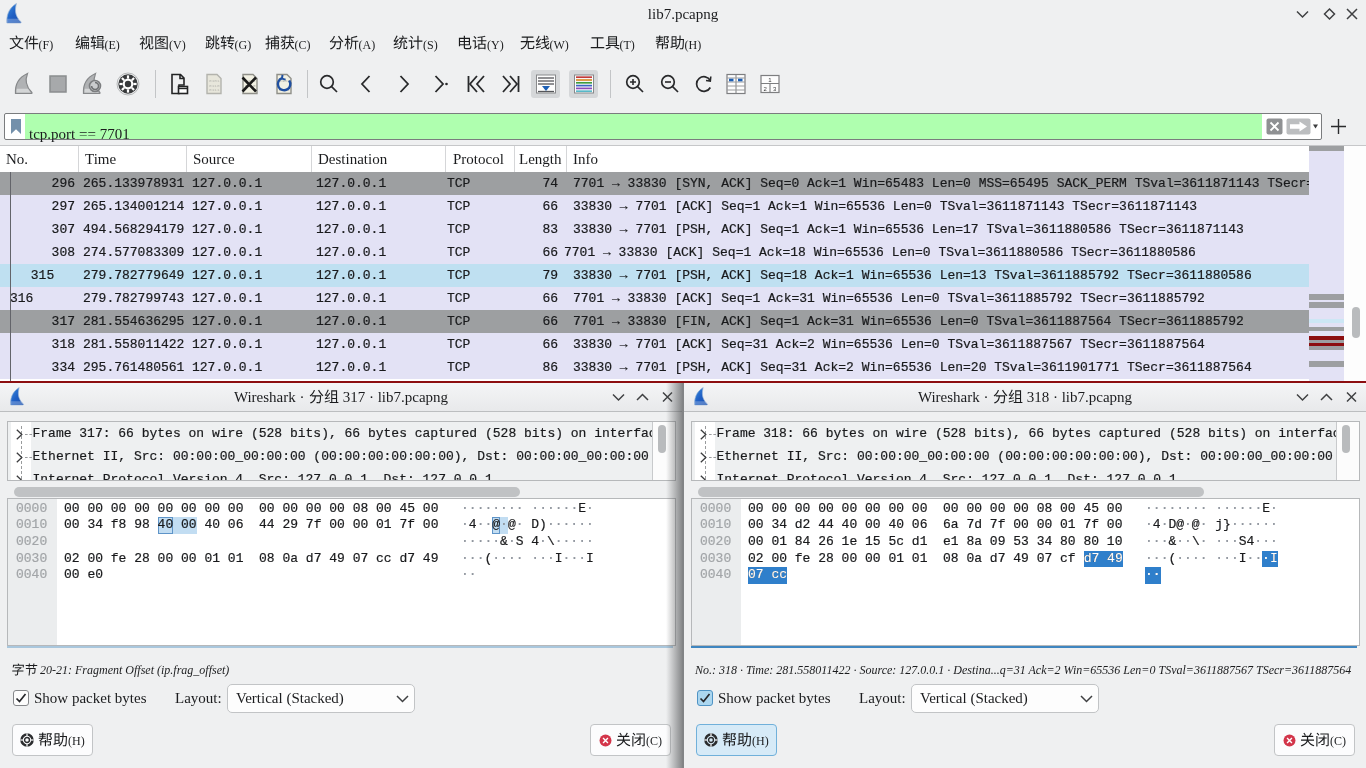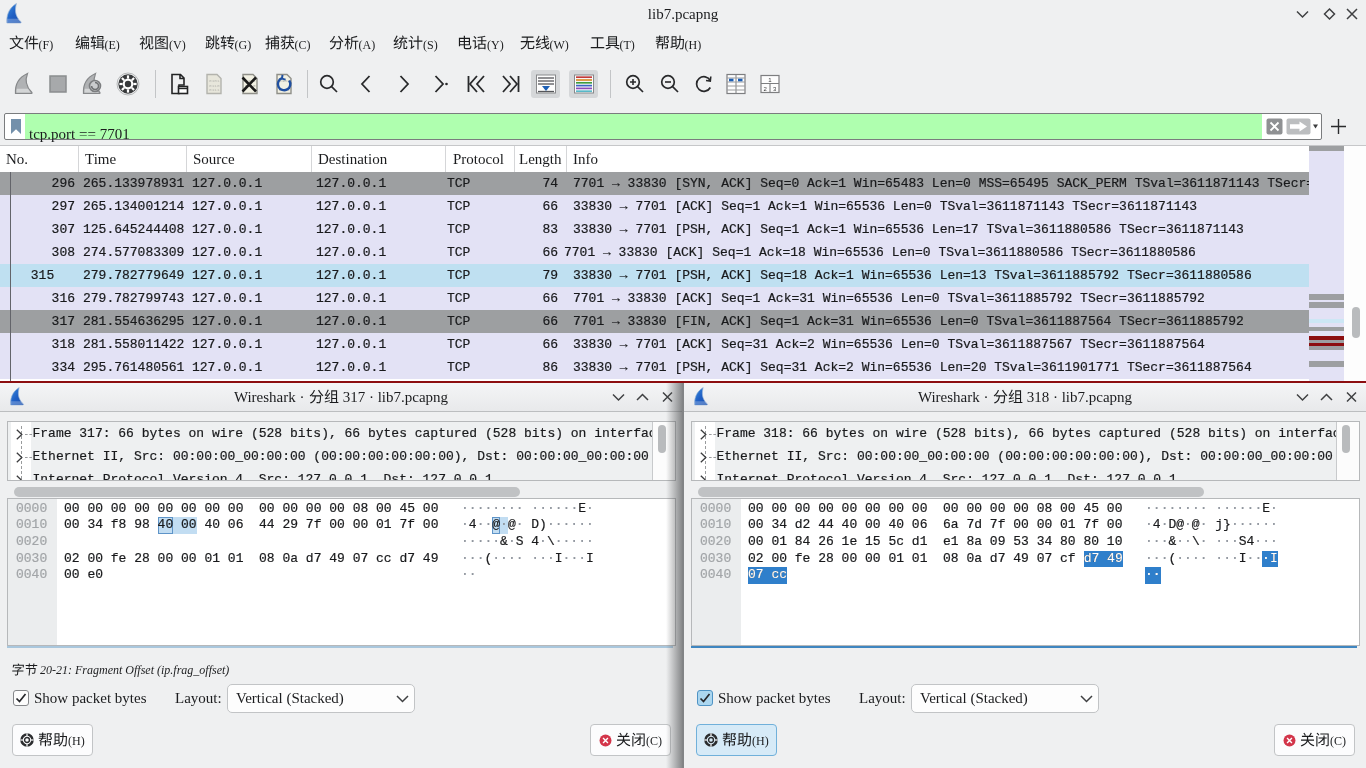--- a/index.html
+++ b/index.html
@@ -291,21 +291,21 @@
 <div style="position:absolute;left:0;top:23px;width:1309px;height:23px;background:#e3e2f5"></div>
 <div class="m" style="left:10px;top:26px;width:65px;text-align:right">297</div>
 <div class="m" style="left:83px;top:26px;">265.134001214</div>
 <div class="m" style="left:192px;top:26px;">127.0.0.1</div>
 <div class="m" style="left:316px;top:26px;">127.0.0.1</div>
 <div class="m" style="left:447px;top:26px;">TCP</div>
 <div class="m" style="left:500px;top:26px;width:58px;text-align:right">66</div>
 <div class="m" style="left:573px;top:26px;">33830 → 7701 [ACK] Seq=1 Ack=1 Win=65536 Len=0 TSval=3611871143 TSecr=3611871143</div>
 <div style="position:absolute;left:0;top:46px;width:1309px;height:23px;background:#e3e2f5"></div>
 <div class="m" style="left:10px;top:49px;width:65px;text-align:right">307</div>
-<div class="m" style="left:83px;top:49px;">125.645244408</div>
+<div class="m" style="left:83px;top:49px;">494.568294179</div>
 <div class="m" style="left:192px;top:49px;">127.0.0.1</div>
 <div class="m" style="left:316px;top:49px;">127.0.0.1</div>
 <div class="m" style="left:447px;top:49px;">TCP</div>
 <div class="m" style="left:500px;top:49px;width:58px;text-align:right">83</div>
 <div class="m" style="left:573px;top:49px;">33830 → 7701 [PSH, ACK] Seq=1 Ack=1 Win=65536 Len=17 TSval=3611880586 TSecr=3611871143</div>
 <div style="position:absolute;left:0;top:69px;width:1309px;height:23px;background:#e3e2f5"></div>
 <div class="m" style="left:10px;top:72px;width:65px;text-align:right">308</div>
 <div class="m" style="left:83px;top:72px;">274.577083309</div>
 <div class="m" style="left:192px;top:72px;">127.0.0.1</div>
 <div class="m" style="left:316px;top:72px;">127.0.0.1</div>
@@ -314,21 +314,21 @@
 <div class="m" style="left:564px;top:72px;">7701 → 33830 [ACK] Seq=1 Ack=18 Win=65536 Len=0 TSval=3611880586 TSecr=3611880586</div>
 <div style="position:absolute;left:0;top:92px;width:1309px;height:23px;background:#bfe0f1"></div>
 <div class="m" style="left:10px;top:95px;width:65px;text-align:center">315</div>
 <div class="m" style="left:83px;top:95px;">279.782779649</div>
 <div class="m" style="left:192px;top:95px;">127.0.0.1</div>
 <div class="m" style="left:316px;top:95px;">127.0.0.1</div>
 <div class="m" style="left:447px;top:95px;">TCP</div>
 <div class="m" style="left:500px;top:95px;width:58px;text-align:right">79</div>
 <div class="m" style="left:573px;top:95px;">33830 → 7701 [PSH, ACK] Seq=18 Ack=1 Win=65536 Len=13 TSval=3611885792 TSecr=3611880586</div>
 <div style="position:absolute;left:0;top:115px;width:1309px;height:23px;background:#e3e2f5"></div>
-<div class="m" style="left:10px;top:118px;width:65px;text-align:right">316</div>
+<div class="m" style="left:10px;top:118px;width:65px;">316</div>
 <div class="m" style="left:83px;top:118px;">279.782799743</div>
 <div class="m" style="left:192px;top:118px;">127.0.0.1</div>
 <div class="m" style="left:316px;top:118px;">127.0.0.1</div>
 <div class="m" style="left:447px;top:118px;">TCP</div>
 <div class="m" style="left:500px;top:118px;width:58px;text-align:right">66</div>
 <div class="m" style="left:573px;top:118px;">7701 → 33830 [ACK] Seq=1 Ack=31 Win=65536 Len=0 TSval=3611885792 TSecr=3611885792</div>
 <div style="position:absolute;left:0;top:138px;width:1309px;height:23px;background:#9d9fa1"></div>
 <div class="m" style="left:10px;top:141px;width:65px;text-align:right">317</div>
 <div class="m" style="left:83px;top:141px;">281.554636295</div>
 <div class="m" style="left:192px;top:141px;">127.0.0.1</div>
@@ -558,20 +558,21 @@
 <path d="M7.5 7.5 L16.5 16.5 M16.5 7.5 L7.5 16.5" stroke="#fff" stroke-width="2.6"></path>
     </svg>
 <svg class="ck" style="left:616px;top:731.9px" width="15" height="15" viewBox="0 0 1000 1000">
       <path fill="#1b1c1e" d="M224 81C265 134 307 205 324 253H129V328H461V450C461 468 460 487 459 506H68V580H444C412 688 317 803 48 893C68 910 93 942 102 959C360 869 470 753 515 637C599 792 729 901 907 954C919 931 942 898 960 881C777 836 640 728 565 580H935V506H544L546 451V328H881V253H683C719 199 759 131 792 71L711 44C686 106 640 193 600 253H326L392 217C373 170 330 100 287 49Z"></path>
     </svg>
 <svg class="ck" style="left:631px;top:731.9px" width="15" height="15" viewBox="0 0 1000 1000">
       <path fill="#1b1c1e" d="M89 265V960H163V265ZM104 87C151 132 205 195 228 236L290 195C265 153 209 93 162 51ZM563 234V368H242V439H520C452 549 333 653 196 723C213 735 237 760 248 775C376 707 485 612 563 503V778C563 794 558 798 542 799C525 799 469 799 410 797C420 818 432 850 435 870C515 870 567 869 598 857C631 846 641 825 641 780V439H781V368H641V234ZM355 95V165H839V865C839 879 835 883 820 884C807 884 759 884 713 883C723 902 733 934 737 953C804 954 848 952 876 940C903 928 913 907 913 865V95Z"></path>
     </svg>
 <div class="s" style="left:646px;top:731.01px;font-size:12px;color:#1b1c1e">(C)</div>
 <div style="position:absolute;left:691px;top:646px;width:666px;height:1.5px;background:#3f86c0"></div>
+<div class="s" style="left:695px;top:660.01px;font-size:12px;color:#1b1c1e;font-style:italic">No.: 318 · Time: 281.558011422 · Source: 127.0.0.1 · Destina...q=31 Ack=2 Win=65536 Len=0 TSval=3611887567 TSecr=3611887564</div>
 <div style="position:absolute;left:697px;top:690px;width:16px;height:16px;background:#abd6ef;border:1px solid #4f93c4;border-radius:3px"></div>
 <svg style="left:699px;top:692px" width="12" height="12" viewBox="0 0 12 12">
       <path d="M1.5 6.5 L4.5 9.5 L10.5 2" fill="none" stroke="#26272b" stroke-width="1.7"></path>
     </svg>
 <div class="s" style="left:718px;top:688px;">Show packet bytes</div>
 <div class="s" style="left:859px;top:688px;">Layout:</div>
 <div style="position:absolute;left:911px;top:683.5px;width:188px;height:29.5px;background:#fdfdfd;border:1px solid #c2c4c6;border-radius:5px"></div>
 <div class="s" style="left:920px;top:688px;">Vertical (Stacked)</div>
 <svg style="left:1080px;top:694.5px" width="13" height="8" viewBox="0 0 13 8">
       <path d="M1 1 L6.5 6.5 L12 1" fill="none" stroke="#3f4042" stroke-width="1.5"></path>

